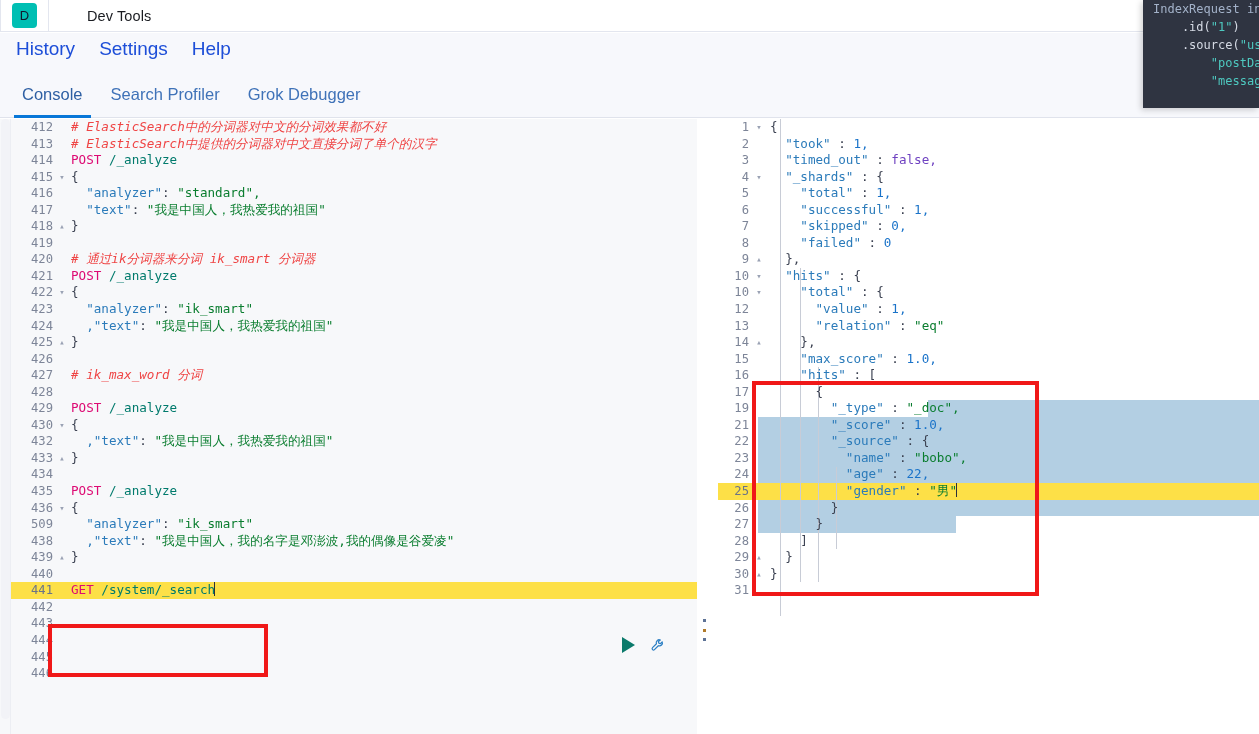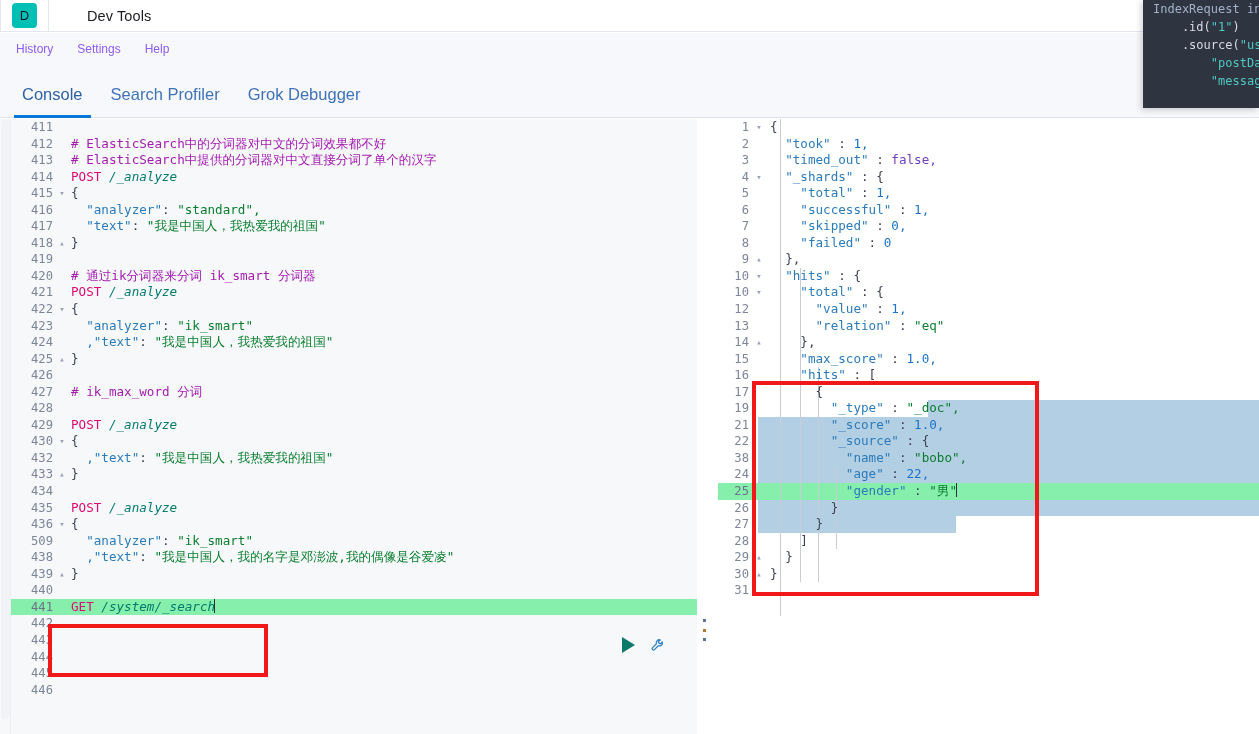--- a/index.html
+++ b/index.html
@@ -50,22 +50,22 @@
 
   
   .menubar {
     position: absolute; left: 0; top: 33px;
     width: 1259px; height: 32px;
     background: #f7f8fc;
     display: flex; align-items: center;
     padding-left: 16px;
   }
   .menu-item {
-    font-size: 12px;
-    color: #8b5cf6;
+    font-size: 19px;
+    color: #1d4ed8;
     margin-right: 24px;
     cursor: pointer;
     line-height: 32px;
   }
 
   
   .tabbar {
     position: absolute; left: 0; top: 65px;
     width: 1259px; height: 53px;
     background: #f7f8fc;
@@ -153,29 +153,29 @@
   .code-text {
     position: absolute; left: 60px; top: 0;
     white-space: pre;
   }
   .pane-right .gutter { width: 34px; }
   .pane-right .fold { left: 36px; }
   .pane-right .code-text { left: 52px; }
 
   
   .tok-method   { color: #dd0a73; }
-  .tok-url      { color: #007a6c; font-style: italic; }
+  .tok-url      { color: #007a6c; }
   .tok-key      { color: #2b7bba; }
   .tok-str      { color: #0a7d2f; }
   .tok-num      { color: #1a73c9; }
   .tok-bool     { color: #6f42c1; }
   .tok-punct    { color: #3b4151; }
-  .tok-comment  { color: #a21caf; }
-
-  .line-active { background: #86efac; padding-left: 35px; }
+  .tok-comment  { color: #ef4444; font-style: italic; }
+
+  .line-active { background: #fde047; padding-left: 35px; }
   .line-active .gutter { color: #6b7487; }
 
   
   .sel {
     position: absolute;
     background: #b3cfe3;
     z-index: 0;
   }
   .pane-right .code-line .code-text,
   .pane-right .code-line .gutter,
@@ -293,21 +293,20 @@
     <div class="tab">Grok Debugger</div>
   </div>
 
   <div class="editor-area">
 
     <div class="outer-scroll-track">
       <div class="outer-scroll-thumb"></div>
     </div>
 
     <div class="pane-left" id="pane-left">
-        <div class="code-line"><span class="gutter">411</span><span class="code-text"></span></div>
         <div class="code-line"><span class="gutter">412</span><span class="code-text"><span class="tok-comment"># ElasticSearch中的分词器对中文的分词效果都不好</span></span></div>
         <div class="code-line"><span class="gutter">413</span><span class="code-text"><span class="tok-comment"># ElasticSearch中提供的分词器对中文直接分词了单个的汉字</span></span></div>
         <div class="code-line"><span class="gutter">414</span><span class="code-text"><span class="tok-method">POST</span><span class="tok-url"> /_analyze</span></span></div>
         <div class="code-line"><span class="gutter">415</span><span class="fold">▾</span><span class="code-text"><span class="tok-punct">{</span></span></div>
         <div class="code-line"><span class="gutter">416</span><span class="code-text"><span class="tok-key">  "analyzer"</span><span class="tok-punct">: </span><span class="tok-str">"standard",</span></span></div>
         <div class="code-line"><span class="gutter">417</span><span class="code-text"><span class="tok-key">  "text"</span><span class="tok-punct">: </span><span class="tok-str">"我是中国人，我热爱我的祖国"</span></span></div>
         <div class="code-line"><span class="gutter">418</span><span class="fold">▴</span><span class="code-text"><span class="tok-punct">}</span></span></div>
         <div class="code-line"><span class="gutter">419</span><span class="code-text"></span></div>
         <div class="code-line"><span class="gutter">420</span><span class="code-text"><span class="tok-comment"># 通过ik分词器来分词 ik_smart 分词器</span></span></div>
         <div class="code-line"><span class="gutter">421</span><span class="code-text"><span class="tok-method">POST</span><span class="tok-url"> /_analyze</span></span></div>
@@ -365,21 +364,21 @@
         <div class="code-line"><span class="gutter">10</span><span class="fold">▾</span><span class="code-text"><span class="tok-key">    "total"</span><span class="tok-punct"> : </span><span class="tok-punct">{</span></span></div>
         <div class="code-line"><span class="gutter">12</span><span class="code-text"><span class="tok-key">      "value"</span><span class="tok-punct"> : </span><span class="tok-num">1,</span></span></div>
         <div class="code-line"><span class="gutter">13</span><span class="code-text"><span class="tok-key">      "relation"</span><span class="tok-punct"> : </span><span class="tok-str">"eq"</span></span></div>
         <div class="code-line"><span class="gutter">14</span><span class="fold">▴</span><span class="code-text"><span class="tok-punct">    },</span></span></div>
         <div class="code-line"><span class="gutter">15</span><span class="code-text"><span class="tok-key">    "max_score"</span><span class="tok-punct"> : </span><span class="tok-num">1.0,</span></span></div>
         <div class="code-line"><span class="gutter">16</span><span class="code-text"><span class="tok-key">    "hits"</span><span class="tok-punct"> : </span><span class="tok-punct">[</span></span></div>
         <div class="code-line"><span class="gutter">17</span><span class="code-text"><span class="tok-punct">      {</span></span></div>
         <div class="code-line"><span class="gutter">19</span><span class="code-text"><span class="tok-key">        "_type"</span><span class="tok-punct"> : </span><span class="tok-str">"_doc",</span></span></div>
         <div class="code-line"><span class="gutter">21</span><span class="code-text"><span class="tok-key">        "_score"</span><span class="tok-punct"> : </span><span class="tok-num">1.0,</span></span></div>
         <div class="code-line"><span class="gutter">22</span><span class="code-text"><span class="tok-key">        "_source"</span><span class="tok-punct"> : </span><span class="tok-punct">{</span></span></div>
-        <div class="code-line"><span class="gutter">38</span><span class="code-text"><span class="tok-key">          "name"</span><span class="tok-punct"> : </span><span class="tok-str">"bobo",</span></span></div>
+        <div class="code-line"><span class="gutter">23</span><span class="code-text"><span class="tok-key">          "name"</span><span class="tok-punct"> : </span><span class="tok-str">"bobo",</span></span></div>
         <div class="code-line"><span class="gutter">24</span><span class="code-text"><span class="tok-key">          "age"</span><span class="tok-punct"> : </span><span class="tok-num">22,</span></span></div>
         <div class="code-line line-active"><span class="gutter">25</span><span class="code-text"><span class="tok-key">          "gender"</span><span class="tok-punct"> : </span><span class="tok-str">"男"</span><span class="caret"></span></span></div>
         <div class="code-line"><span class="gutter">26</span><span class="code-text"><span class="tok-punct">        }</span></span></div>
         <div class="code-line"><span class="gutter">27</span><span class="code-text"><span class="tok-punct">      }</span></span></div>
         <div class="code-line"><span class="gutter">28</span><span class="code-text"><span class="tok-punct">    ]</span></span></div>
         <div class="code-line"><span class="gutter">29</span><span class="fold">▴</span><span class="code-text"><span class="tok-punct">  }</span></span></div>
         <div class="code-line"><span class="gutter">30</span><span class="fold">▴</span><span class="code-text"><span class="tok-punct">}</span></span></div>
         <div class="code-line"><span class="gutter">31</span><span class="code-text"></span></div>
       </div>
 

